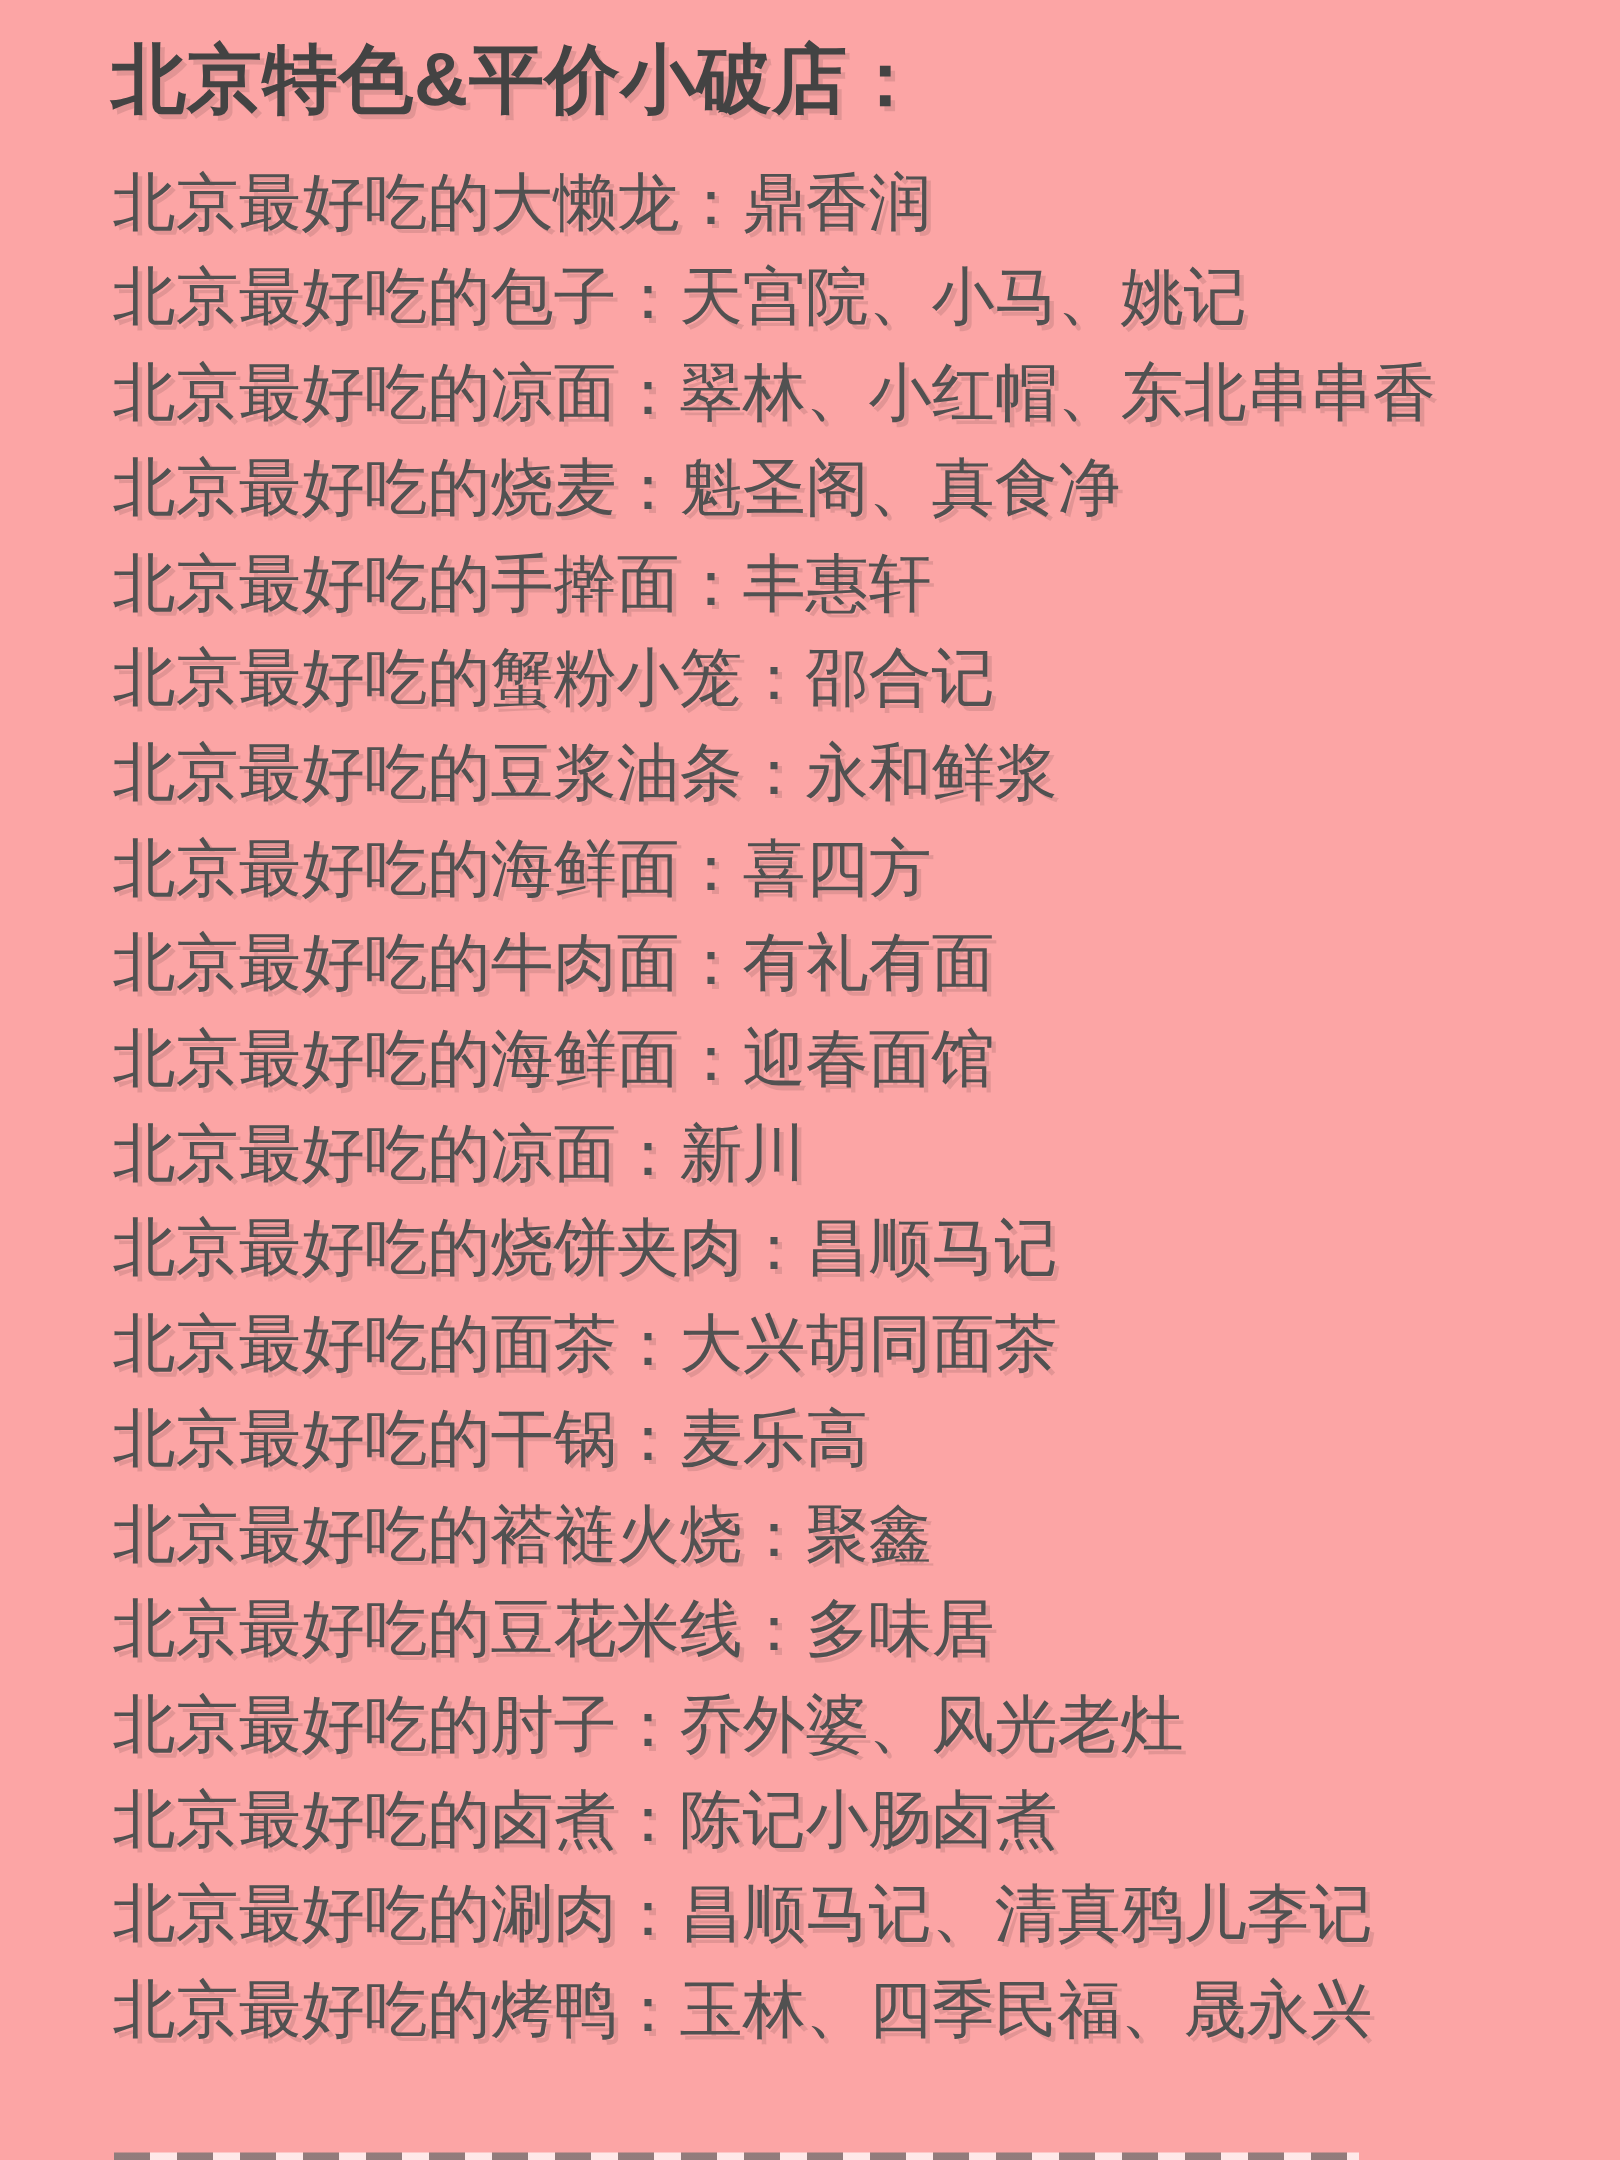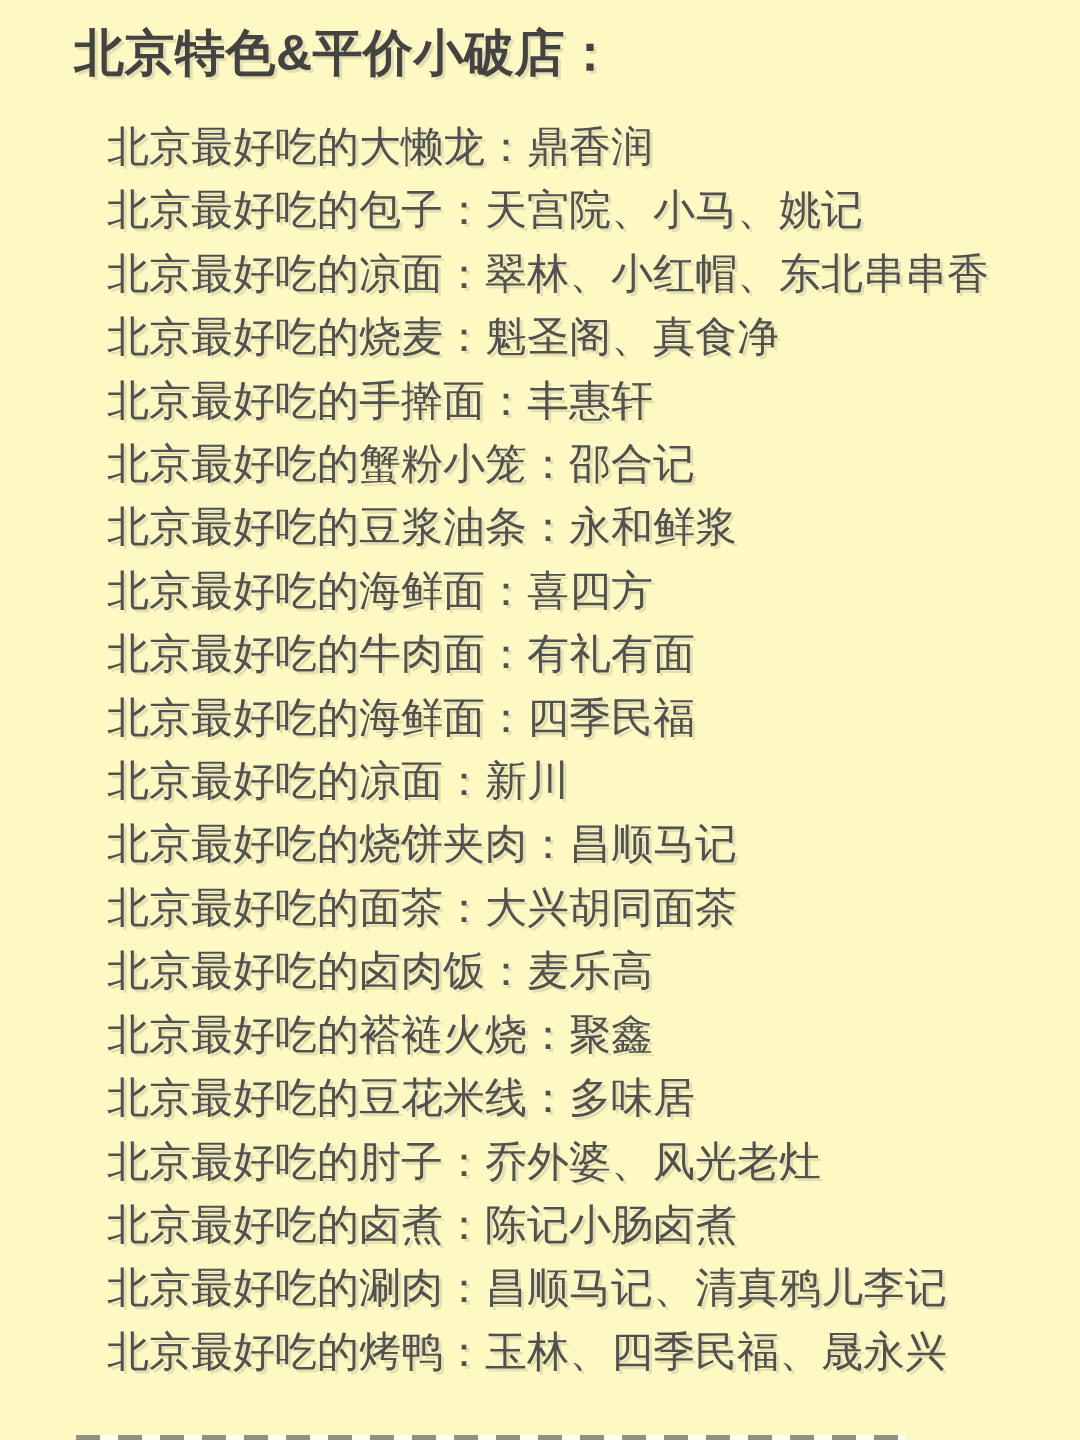--- a/index.html
+++ b/index.html
@@ -4,42 +4,41 @@
 <style>
   html, body {
     margin: 0;
     padding: 0;
     background: #ffffff;
   }
   .page {
     position: relative;
     width: 1080px;
     height: 1440px;
-    background: #fef9c3;
+    background: #fca5a5;
     overflow: hidden;
     font-family: "Liberation Sans", sans-serif;
     color: #4d4d4d;
   }
   .title {
     position: absolute;
     left: 74px;
     top: 23px;
     font-size: 50px;
     line-height: 60px;
     font-weight: 700;
     letter-spacing: 0.5px;
     white-space: nowrap;
     color: #434343;
     text-shadow: 3px 3px 0 rgba(0,0,0,0.10);
   }
   .lines {
     position: absolute;
     left: 75px;
-    top: 115px;
-    margin-left: 32px;
+    top: 103px;
   }
   .line {
     font-size: 42px;
     line-height: 63.4px;
     font-weight: 400;
     white-space: nowrap;
     color: #515151;
     text-shadow: 3px 3px 0 rgba(0,0,0,0.10);
   }
   
@@ -64,25 +63,25 @@
   <div class="lines">
     <div class="line">北京最好吃的大懒龙：鼎香润</div>
     <div class="line">北京最好吃的包子：天宫院、小马、姚记</div>
     <div class="line">北京最好吃的凉面：翠林、小红帽、东北串串香</div>
     <div class="line">北京最好吃的烧麦：魁圣阁、真食净</div>
     <div class="line">北京最好吃的手擀面：丰惠轩</div>
     <div class="line">北京最好吃的蟹粉小笼：邵合记</div>
     <div class="line">北京最好吃的豆浆油条：永和鲜浆</div>
     <div class="line">北京最好吃的海鲜面：喜四方</div>
     <div class="line">北京最好吃的牛肉面：有礼有面</div>
-    <div class="line">北京最好吃的海鲜面：四季民福</div>
+    <div class="line">北京最好吃的海鲜面：迎春面馆</div>
     <div class="line">北京最好吃的凉面：新川</div>
     <div class="line">北京最好吃的烧饼夹肉：昌顺马记</div>
     <div class="line">北京最好吃的面茶：大兴胡同面茶</div>
-    <div class="line">北京最好吃的卤肉饭：麦乐高</div>
+    <div class="line">北京最好吃的干锅：麦乐高</div>
     <div class="line">北京最好吃的褡裢火烧：聚鑫</div>
     <div class="line">北京最好吃的豆花米线：多味居</div>
     <div class="line">北京最好吃的肘子：乔外婆、风光老灶</div>
     <div class="line">北京最好吃的卤煮：陈记小肠卤煮</div>
     <div class="line">北京最好吃的涮肉：昌顺马记、清真鸦儿李记</div>
     <div class="line">北京最好吃的烤鸭：玉林、四季民福、晟永兴</div>
   </div>
 
   <div class="cutoff-fragment"></div>
 </div>

